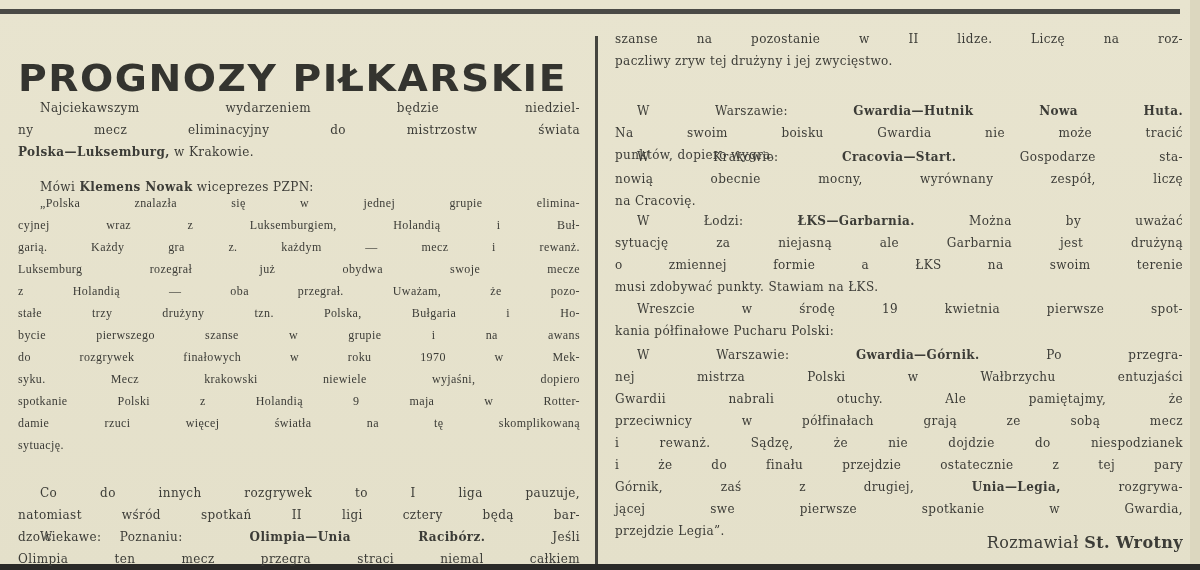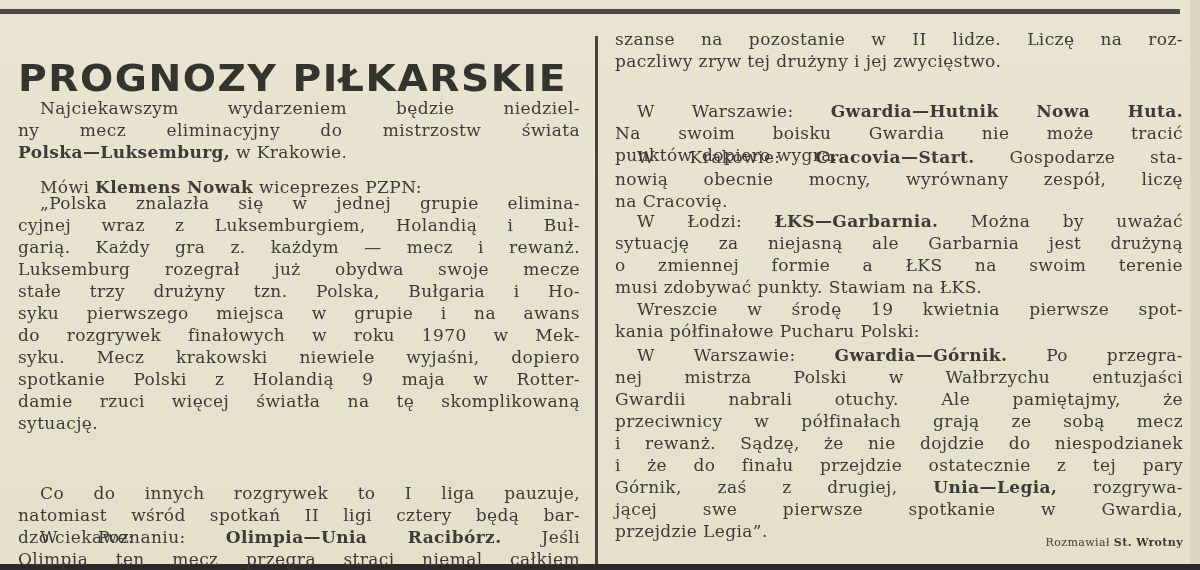--- a/index.html
+++ b/index.html
@@ -55,21 +55,21 @@
       font-size: 38px;
       letter-spacing: 1.5px;
       color: #34342f;
       line-height: 50px;
       white-space: nowrap;
       transform: scaleX(1.03);
       transform-origin: left;
     }
     .para {
       position: absolute;
-      font-size: 17px;
+      font-size: 12px;
       line-height: 22px;
       text-align: justify;
       letter-spacing: 0.4px;
       color: #3c3c37;
     }
     .para .line {
       display: block;
       white-space: nowrap;
       text-align-last: justify;
       overflow: visible;
@@ -82,21 +82,21 @@
     }
     .b {
       font-weight: bold;
     }
     .signature {
       position: absolute;
       left: 615px;
       top: 532px;
       width: 568px;
       text-align: right;
-      font-size: 11px;
+      font-size: 16px;
       line-height: 22px;
       letter-spacing: 0.4px;
       color: #3c3c37;
     }
   </style>
 </head>
 <body>
 
 <div class="page">
   <div class="top-rule"></div>
@@ -109,27 +109,28 @@
   <div class="para" style="left:18px; top:97px; width:562px;">
     <span class="line indent">Najciekawszym wydarzeniem będzie niedziel-</span>
     <span class="line">ny mecz eliminacyjny do mistrzostw świata</span>
     <span class="line last"><span class="b">Polska—Luksemburg,</span> w Krakowie.</span>
   </div>
 
   <div class="para" style="left:18px; top:164px; width:562px;margin-top:12px;">
     <span class="line indent last">Mówi <span class="b">Klemens Nowak</span> wiceprezes PZPN:</span>
   </div>
 
-  <div class="para" style="left:18px; top:192px; width:562px;">
+  <div class="para" style="left:18px; top:192px; width:562px;font-family:Liberation Serif, serif;">
     <span class="line indent">„Polska znalazła się w jednej grupie elimina-</span>
     <span class="line">cyjnej wraz z Luksemburgiem, Holandią i Buł-</span>
     <span class="line">garią. Każdy gra z. każdym — mecz i rewanż.</span>
     <span class="line">Luksemburg rozegrał już obydwa swoje mecze</span>
+    <span class="line">z Holandią — oba przegrał. Uważam, że pozo-</span>
     <span class="line">stałe trzy drużyny tzn. Polska, Bułgaria i Ho-</span>
-    <span class="line">syku pierwszego miejsca w grupie i na awans</span>
+    <span class="line">bycie pierwszego szanse w grupie i na awans</span>
     <span class="line">do rozgrywek finałowych w roku 1970 w Mek-</span>
     <span class="line">syku. Mecz krakowski niewiele wyjaśni, dopiero</span>
     <span class="line">spotkanie Polski z Holandią 9 maja w Rotter-</span>
     <span class="line">damie rzuci więcej światła na tę skomplikowaną</span>
     <span class="line last">sytuację.</span>
   </div>
 
   <div class="para" style="left:18px; top:482px; width:562px;">
     <span class="line indent">Co do innych rozgrywek to I liga pauzuje,</span>
     <span class="line">natomiast wśród spotkań II ligi cztery będą bar-</span>

